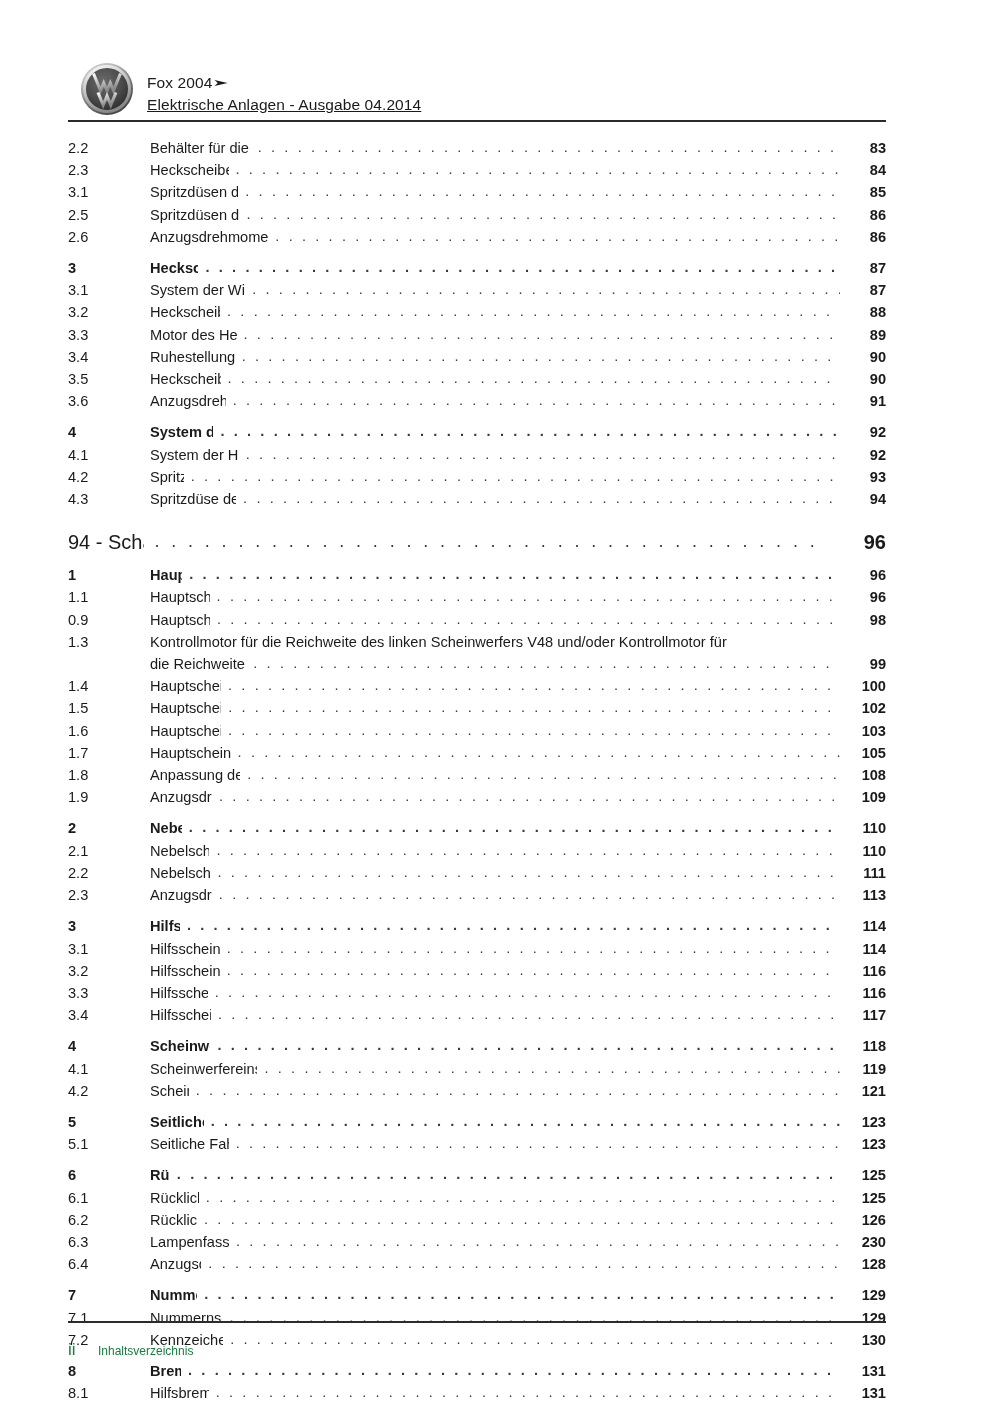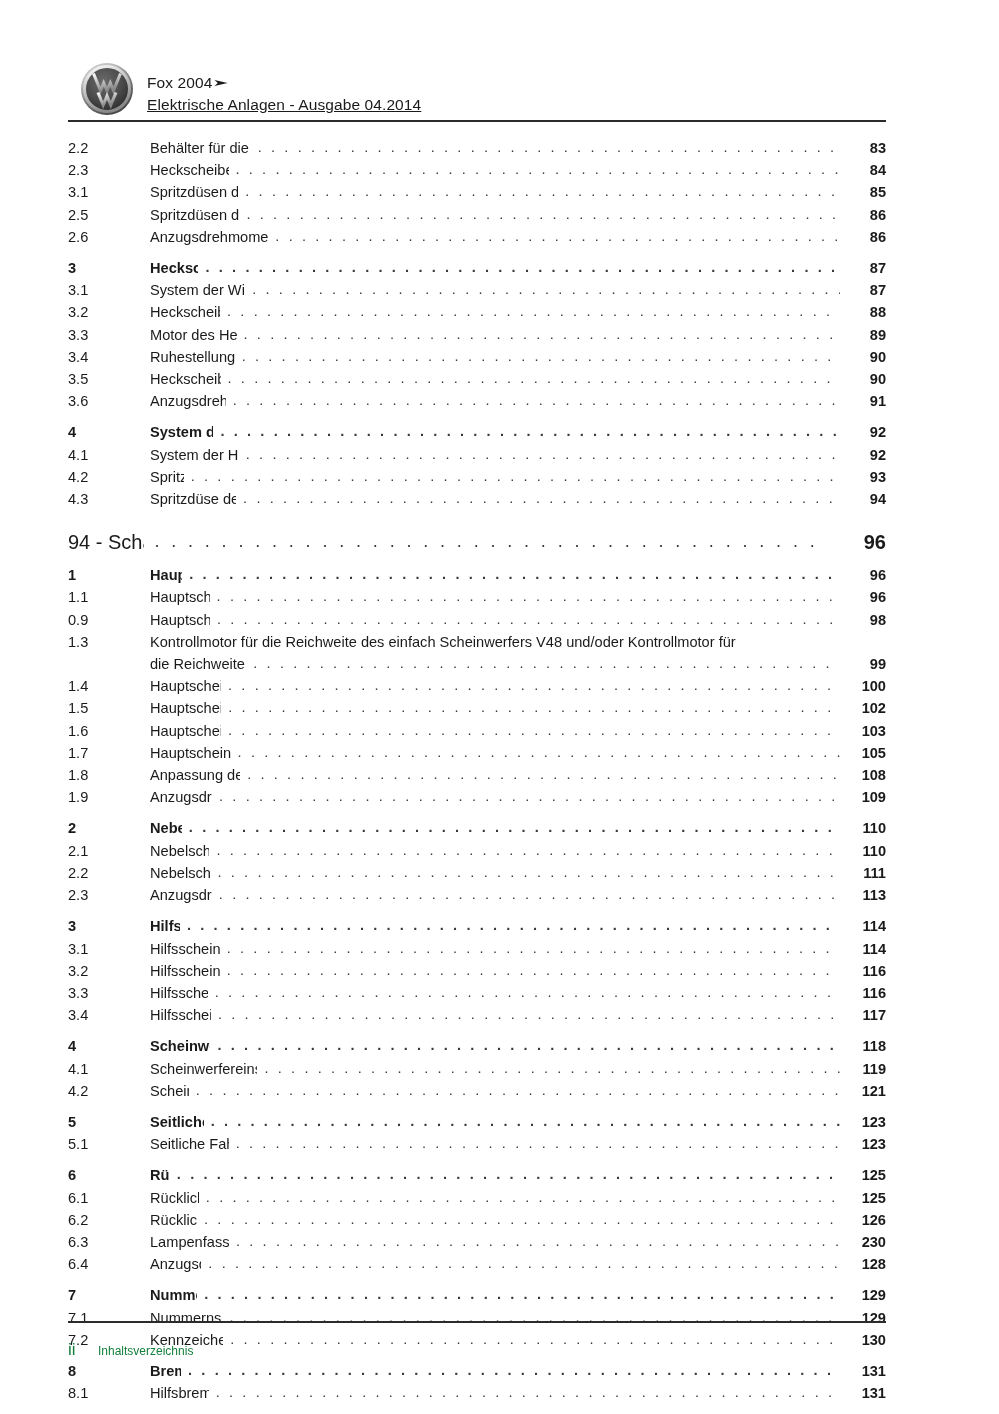--- a/index.html
+++ b/index.html
@@ -439,21 +439,21 @@
             <span class="title-txt">Hauptscheinwerfer - aus- und einbauen</span>
             <span class="leader">. . . . . . . . . . . . . . . . . . . . . . . . . . . . . . . . . . . . . . . . . . . . . . . . . . . . . . . . . . . . . . . . . . . . . . . . . . . . . . . . . . . . . . . . . . . . . . . . . . . . . . . . . . . . . . . . . . . . . . . . . . . . . . . . . . . . . . . . . . . . . . . . . . . . . . . . . . . . . . . . . . . . . . . . . . . . . . . . . . . . . . . . . . . . . . . . . . . . . . . .</span>
             <span class="pg">98</span>
           </span>
         </span>
       </div>
       <div class="toc-row">
         <span class="num">1.3</span>
         <span class="title-wrap">
           <span class="cont-line">
-            <span class="title-txt2">Kontrollmotor für die Reichweite des einfach Scheinwerfers V48 und/oder Kontrollmotor für</span>
+            <span class="title-txt2">Kontrollmotor für die Reichweite des linken Scheinwerfers V48 und/oder Kontrollmotor für</span>
           </span>
           <span class="title-line">
             <span class="title-txt">die Reichweite des rechten Scheinwerfers V49 - aus- und einbauen</span>
             <span class="leader">. . . . . . . . . . . . . . . . . . . . . . . . . . . . . . . . . . . . . . . . . . . . . . . . . . . . . . . . . . . . . . . . . . . . . . . . . . . . . . . . . . . . . . . . . . . . . . . . . . . . . . . . . . . . . . . . . . . . . . . . . . . . . . . . . . . . . . . . . . . . . . . . . . . . . . . . . . . . . . . . . . . . . . . . . . . . . . . . . . . . . . . . . . . . . . . . . . . . . . . .</span>
             <span class="pg">99</span>
           </span>
         </span>
       </div>
       <div class="toc-row">
         <span class="num">1.4</span>

